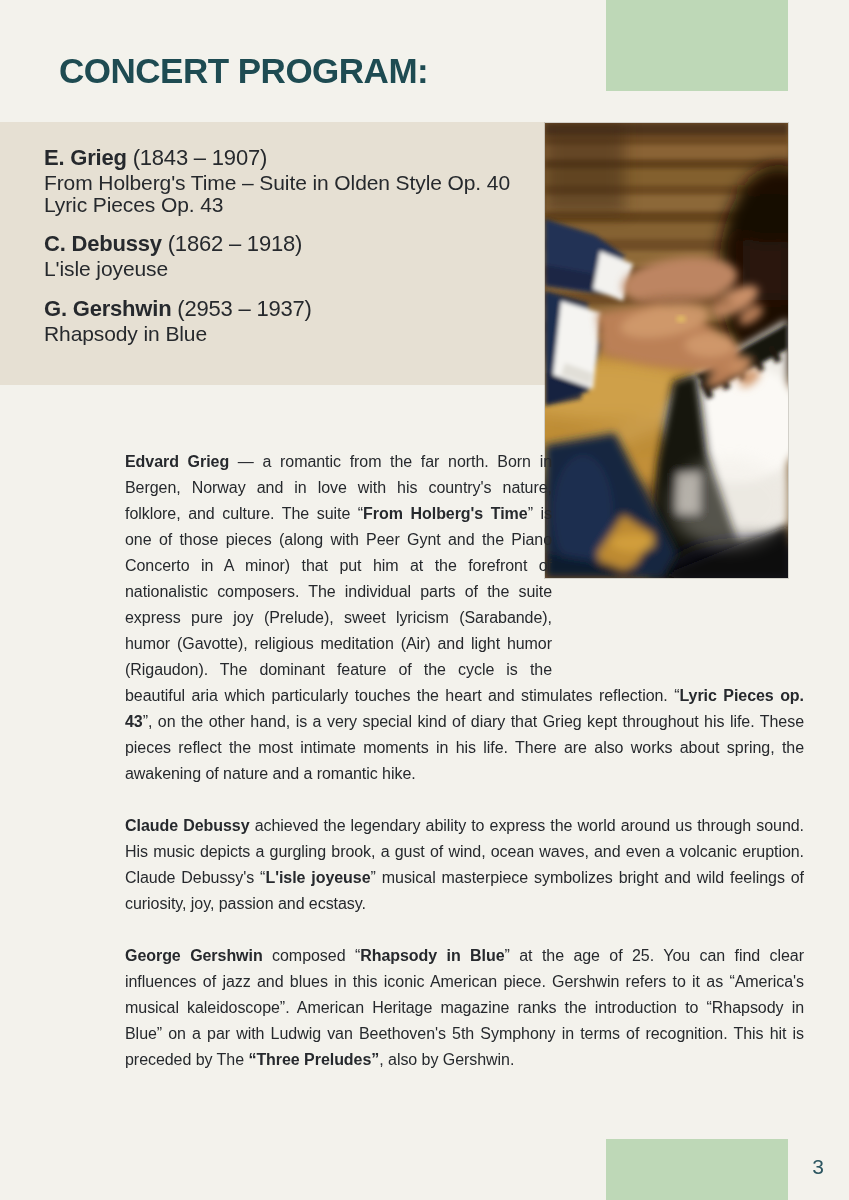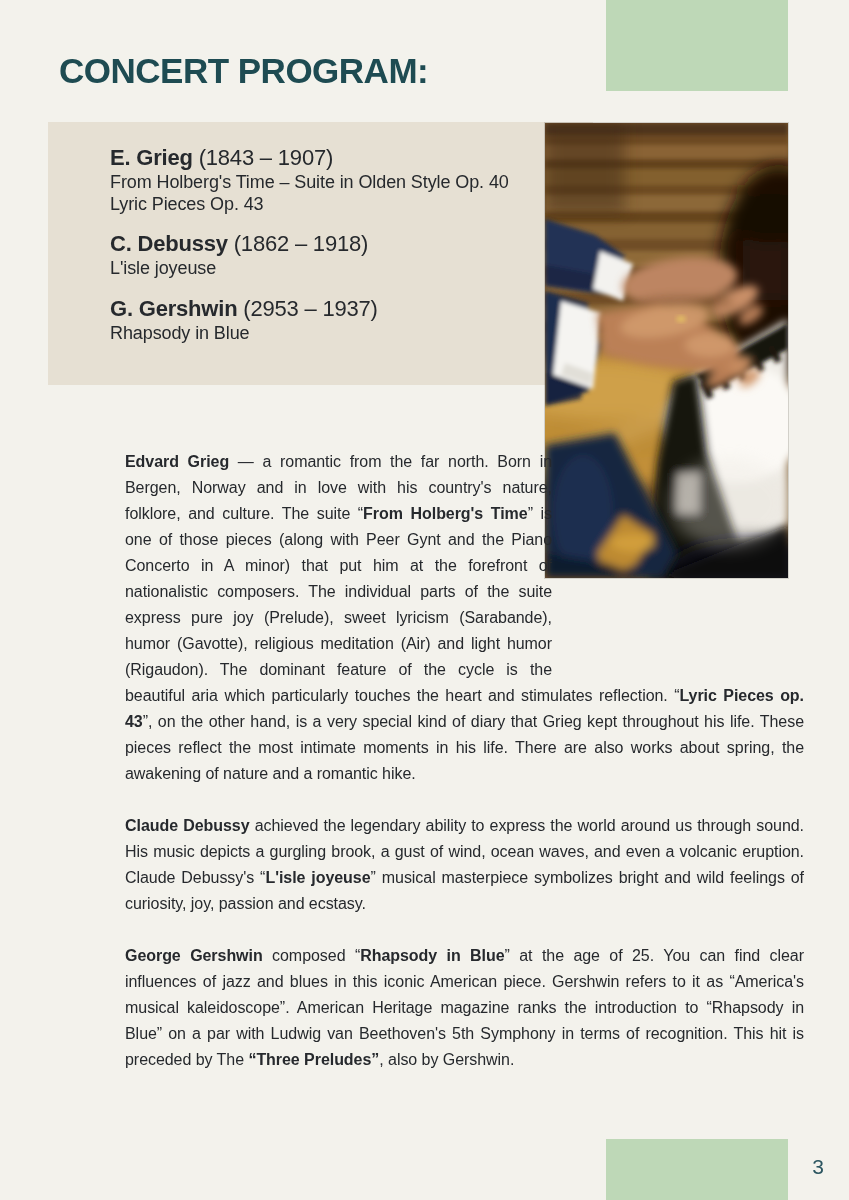--- a/index.html
+++ b/index.html
@@ -21,28 +21,27 @@
   .accent-rect.top{left:606px;top:0;width:182px;height:91px;}
   .accent-rect.bottom{left:606px;top:1139px;width:182px;height:61px;}
   .page-title{
     position:absolute;left:59px;top:51px;
     font-size:35px;line-height:40px;font-weight:700;letter-spacing:-0.5px;
     color:var(--title-teal);
   }
   .program-panel{
     position:absolute;left:0;top:122px;width:545px;height:263px;
     background:var(--panel);
-    padding:21px 20px 0 62px;
+    padding:21px 20px 0 44px;
     color:var(--body-text);
-    margin-left:48px;
   }
   .entry{margin-bottom:14px;}
   .entry-name{font-size:22px;line-height:29px;font-weight:700;letter-spacing:-0.2px;}
   .entry-name .yr{font-weight:400;}
-  .entry-work{font-size:18px;line-height:21.5px;letter-spacing:-0.1px;}
+  .entry-work{font-size:21px;line-height:21.5px;letter-spacing:-0.1px;}
   .photo{
     position:absolute;left:545px;top:123px;width:243px;height:455px;
     overflow:hidden;outline:1px solid rgba(60,55,45,0.18);
   }
   .photo svg{display:block;width:100%;height:100%;}
   .notes{
     position:absolute;left:85px;top:449px;width:679px;
     font-size:16px;line-height:26px;letter-spacing:-0.05px;
     color:var(--body-text);text-align:justify;margin-left:40px;
   }

